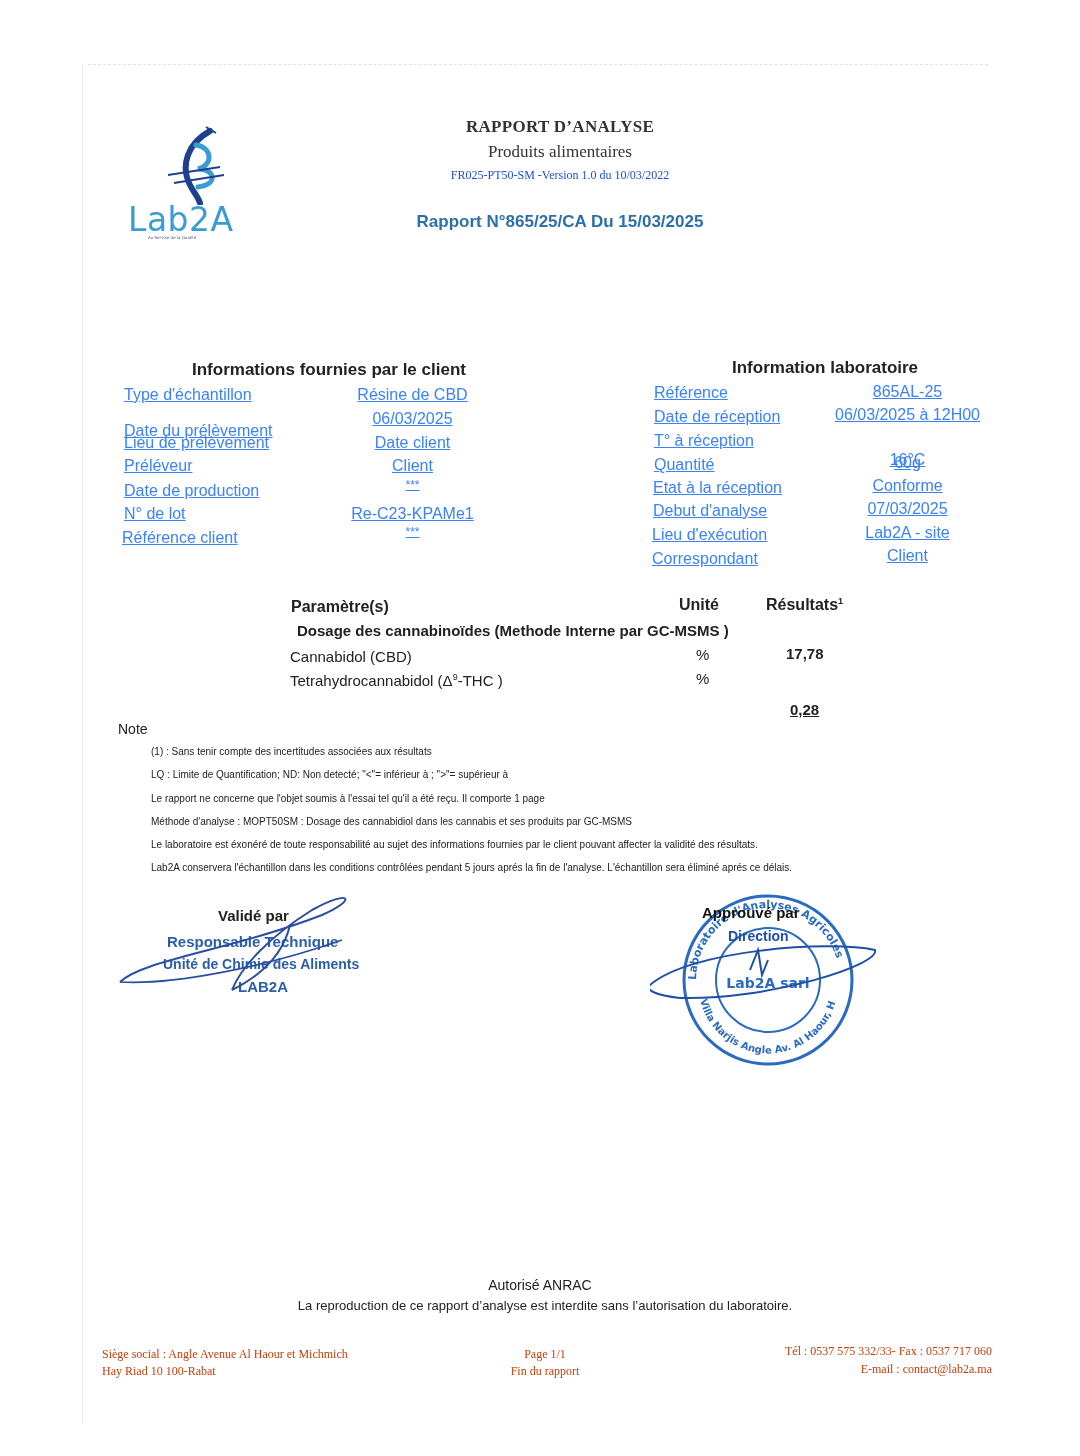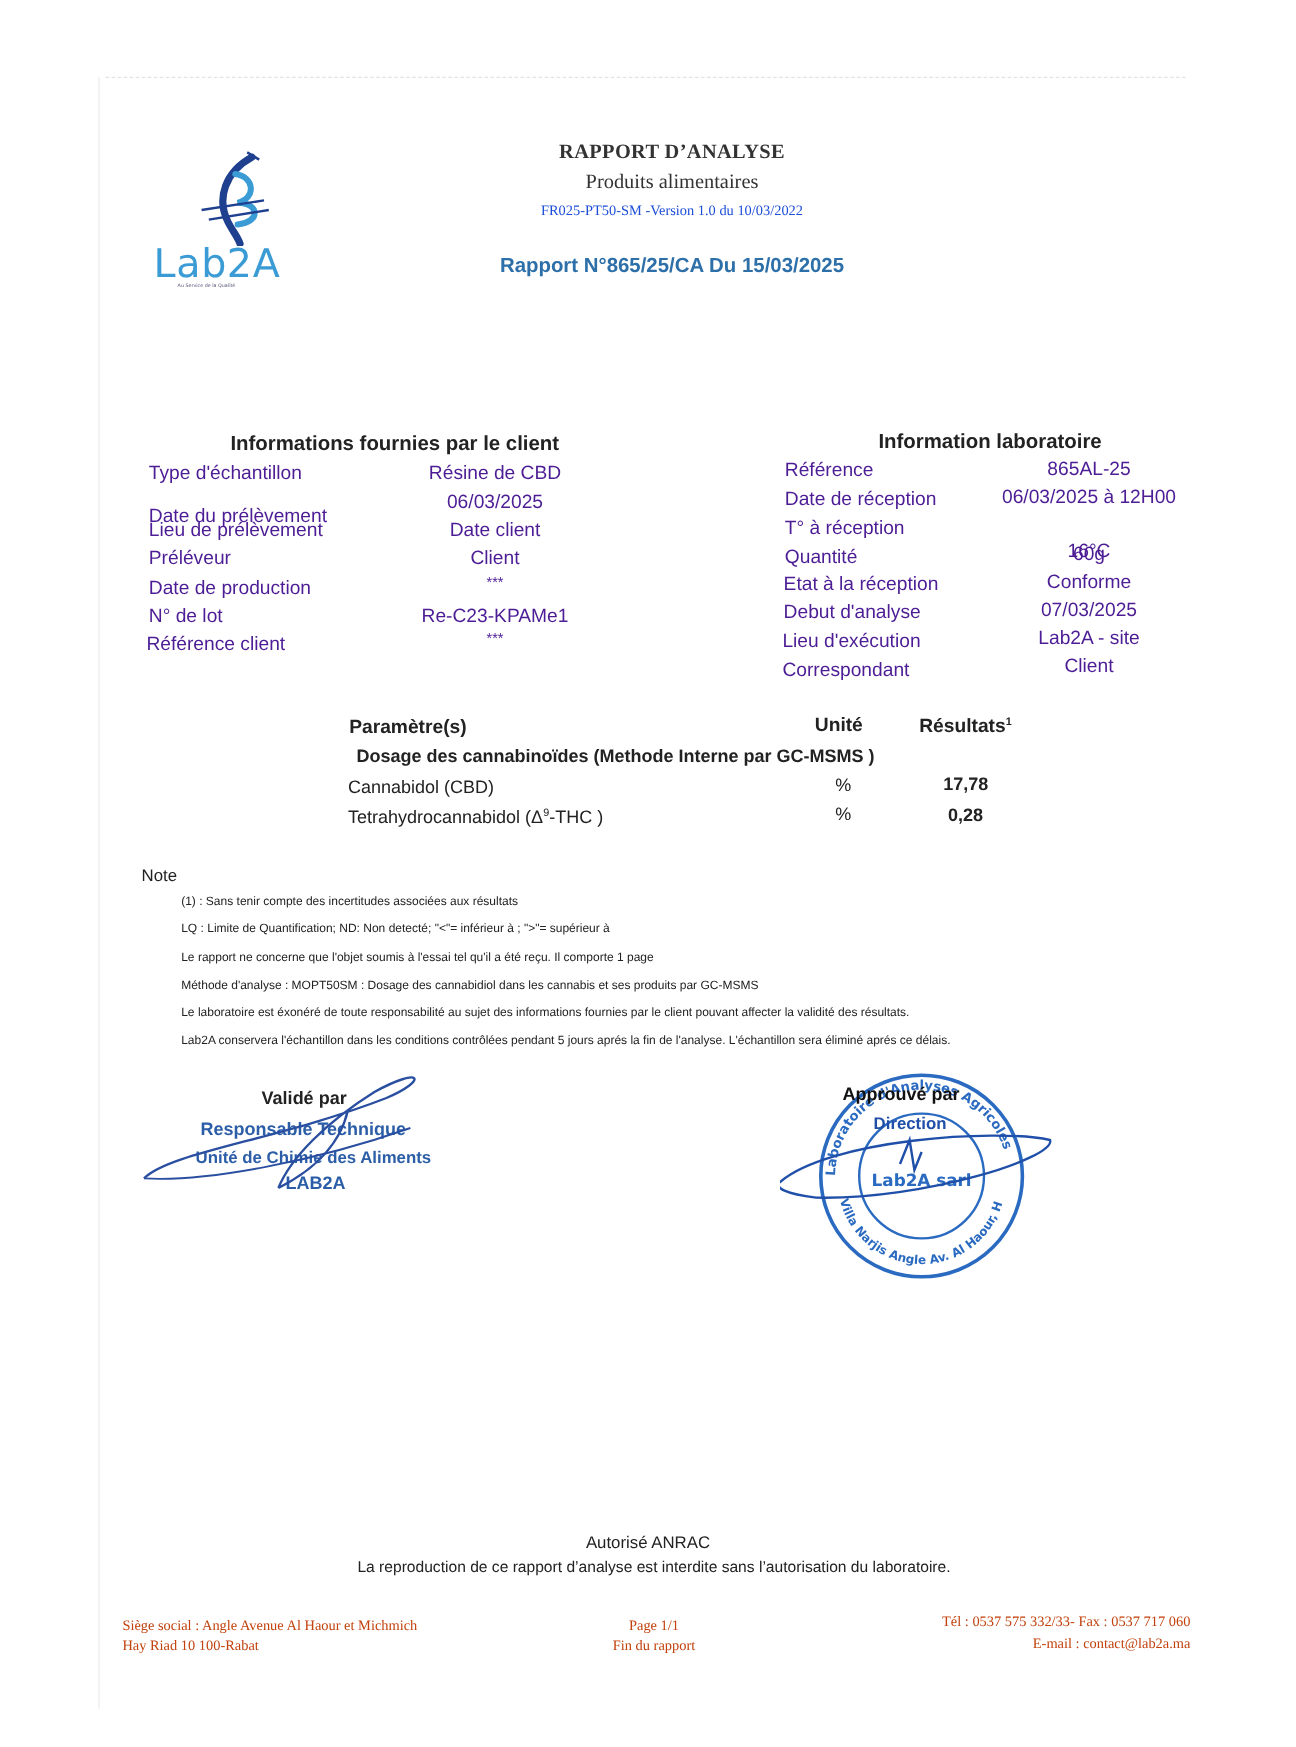--- a/index.html
+++ b/index.html
@@ -16,21 +16,21 @@
   .logo-tag { position:absolute; left:20px; top:110px; font-size:4px; color:#557; font-family:"DejaVu Sans", sans-serif; }
 
   
   .h-title { left:380px; width:360px; text-align:center; top:117px; font-size:17px; font-weight:bold; color:#333; letter-spacing:0.3px; }
   .h-sub { left:380px; width:360px; text-align:center; top:142px; font-size:17px; font-weight:normal; color:#333; }
   .h-ver { left:380px; width:360px; text-align:center; top:168px; font-size:12px; color:#1d4ed8; }
   .h-report { left:380px; width:360px; text-align:center; top:212px; font-size:17px; font-weight:bold; color:#2d6fa8; }
 
   
   .sec-head { font-size:17px; font-weight:bold; color:#222; }
-  .row { position:absolute; font-size:16px; color:#4c1d95; white-space:nowrap; }
+  .row { position:absolute; font-size:16px; color:#3b82f6; white-space:nowrap;text-decoration:underline; }
   .val { text-align:center; }
 
   
   .res-h { font-size:16px; font-weight:bold; color:#222; }
   .res-row { font-size:15px; color:#222; }
 
   
   .note-title { font-size:14px; color:#222; }
   .note { font-size:10px; color:#222; white-space:nowrap;margin-left:35px; }
 
@@ -113,21 +113,21 @@
   <div class="abs sans res-h" style="left:297px;top:622px;font-size:15px;">Dosage des cannabinoïdes  (Methode Interne par GC-MSMS )</div>
 
   <div class="abs sans res-row" style="left:290px;top:648px;">Cannabidol (CBD)</div>
   <div class="abs sans res-row" style="left:696px;top:646px;">%</div>
   <div class="abs sans res-row" style="left:786px;top:645px;font-weight:bold;">17,78</div>
 
   <div class="abs sans res-row" style="left:290px;top:672px;">
     <span>Tetrahydrocannabidol (Δ</span><sup style="font-size:9px;">9</sup><span>-THC )</span>
   </div>
   <div class="abs sans res-row" style="left:696px;top:670px;">%</div>
-  <div class="abs sans res-row" style="left:790px;top:671px;font-weight:bold;">0,28</div>
+  <div class="abs sans res-row" style="left:790px;top:701px;font-weight:bold;text-decoration:underline;">0,28</div>
 </div>
 
 <div>
   <div class="abs sans note-title" style="left:118px;top:721px;">Note</div>
   <div class="abs sans note" style="left:116px;top:746px;">(1) : Sans tenir compte des incertitudes associées aux résultats</div>
   <div class="abs sans note" style="left:116px;top:769px;">LQ : Limite de Quantification;  ND: Non detecté; "&lt;"= inférieur à ; "&gt;"= supérieur à</div>
   <div class="abs sans note" style="left:116px;top:793px;">Le rapport ne concerne que l'objet soumis à l'essai tel qu'il a été reçu. Il comporte 1 page</div>
   <div class="abs sans note" style="left:116px;top:816px;">Méthode d'analyse : MOPT50SM : Dosage des cannabidiol dans les cannabis et ses produits par GC-MSMS</div>
   <div class="abs sans note" style="left:116px;top:839px;">Le laboratoire est éxonéré de toute responsabilité au sujet des informations fournies par le client pouvant affecter la validité des résultats.</div>
   <div class="abs sans note" style="left:116px;top:862px;">Lab2A conservera l'échantillon dans les conditions contrôlées pendant 5 jours aprés la fin de l'analyse.  L'échantillon sera éliminé aprés ce délais.</div>

